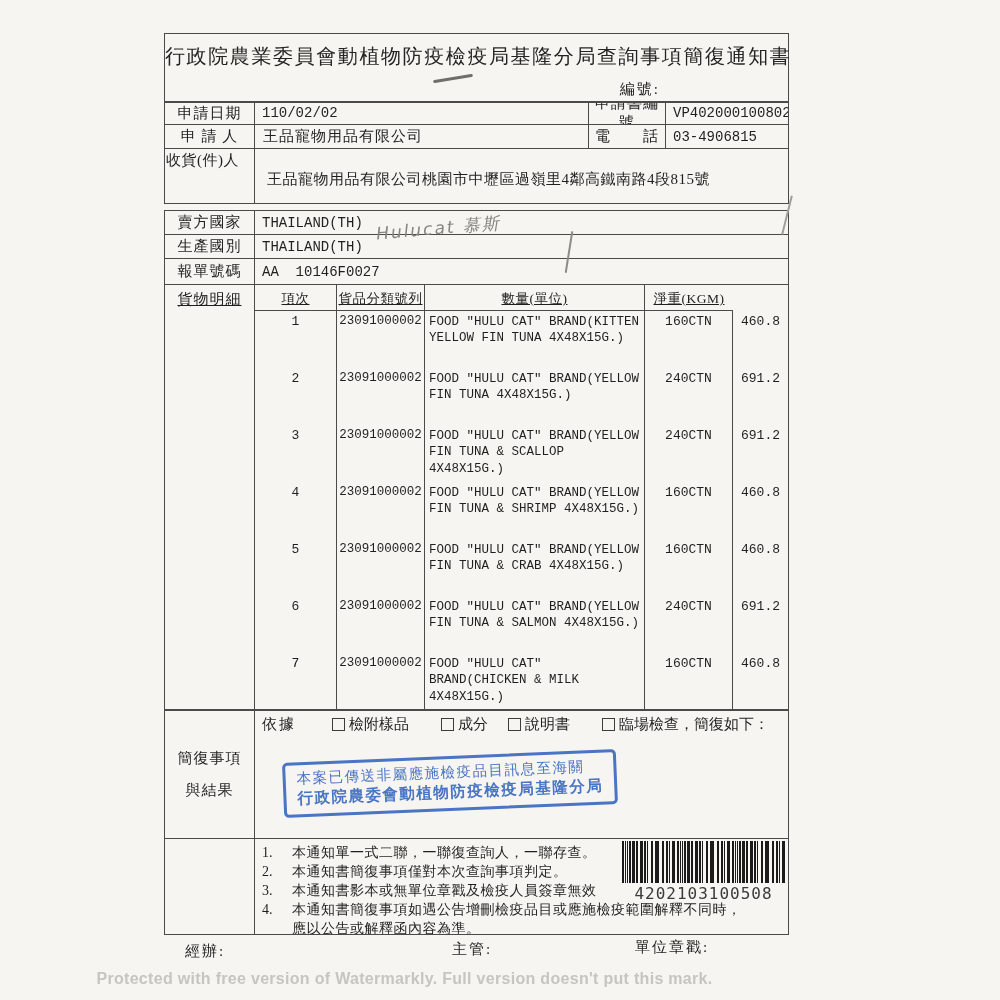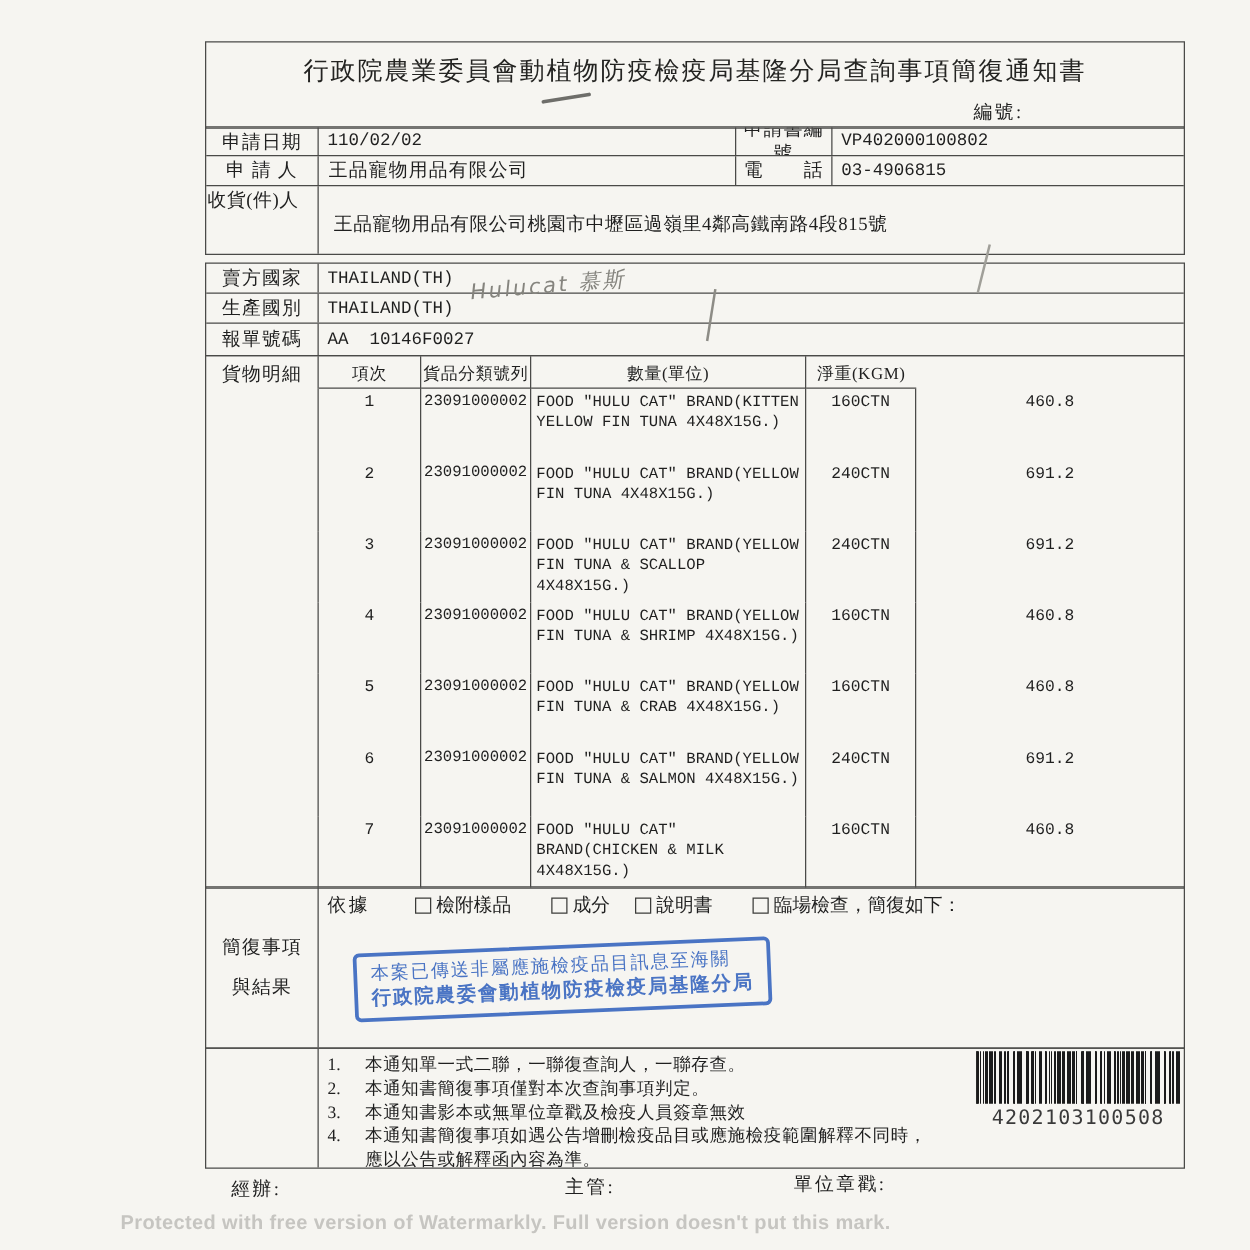--- a/index.html
+++ b/index.html
@@ -3,21 +3,21 @@
 <meta charset="utf-8">
 <style>
   html,body{margin:0;padding:0;}
   body{
     width:1000px;height:1000px;position:relative;
     background:#f6f5f1;
     font-family:"Liberation Serif","DejaVu Serif",serif;
     color:#1f1f1f;
     overflow:hidden;
   }
-  .doc{position:absolute;left:164px;top:33px;width:784px;}
+  .doc{position:absolute;left:164px;top:33px;width:625px;}
   .sec{border:1.6px solid #4a4a48;background:transparent;margin-top:-1.6px;box-sizing:border-box;}
   .sec.first{margin-top:0;}
   .sec.gap{margin-top:6px;}
 
   
   .title-box{height:70px;position:relative;}
   .doc-title{
     text-align:center;font-size:20px;letter-spacing:1.6px;
     padding-top:9px;white-space:nowrap;color:#242422;
   }
@@ -35,21 +35,21 @@
   .br{border-right:1.6px solid #4a4a48;}
   .lab{font-size:15px;text-align:center;display:flex;align-items:center;justify-content:center;letter-spacing:1px;}
   .val{font-family:"Liberation Mono","DejaVu Sans Mono",monospace;font-size:14px;display:flex;align-items:center;padding-left:7px;white-space:pre;}
   .h22{height:22px;} .h23{height:23px;} .h25{height:25px;} .h54{height:54px;}
 
   .consignee-lab{font-size:15px;padding:2px 0 0 1px;letter-spacing:0.5px;}
   .consignee-val{font-size:15px;padding:21px 0 0 12px;letter-spacing:0.5px;}
 
   
   .goods-grid{display:grid;grid-template-columns:90px 82px 88px 220px 88px 1fr;}
-  .ghead{height:26px;}
+  .ghead{height:26px;text-decoration:underline;}
   .ghead .hc{border-bottom:1.6px solid #4a4a48;}
   .gh{font-size:13.5px;text-align:center;padding-top:5px;letter-spacing:0.5px;box-sizing:border-box;}
   .goods-label{font-size:15px;text-align:center;padding-top:5px;letter-spacing:1px;}
   .grow{height:57px;}
   .gno,.gcode,.gqty,.gwt{
     font-family:"Liberation Mono","DejaVu Sans Mono",monospace;
     font-size:13px;text-align:center;padding-top:3px;box-sizing:border-box;
   }
   .gcode{font-size:12.5px;}
   .gname{

